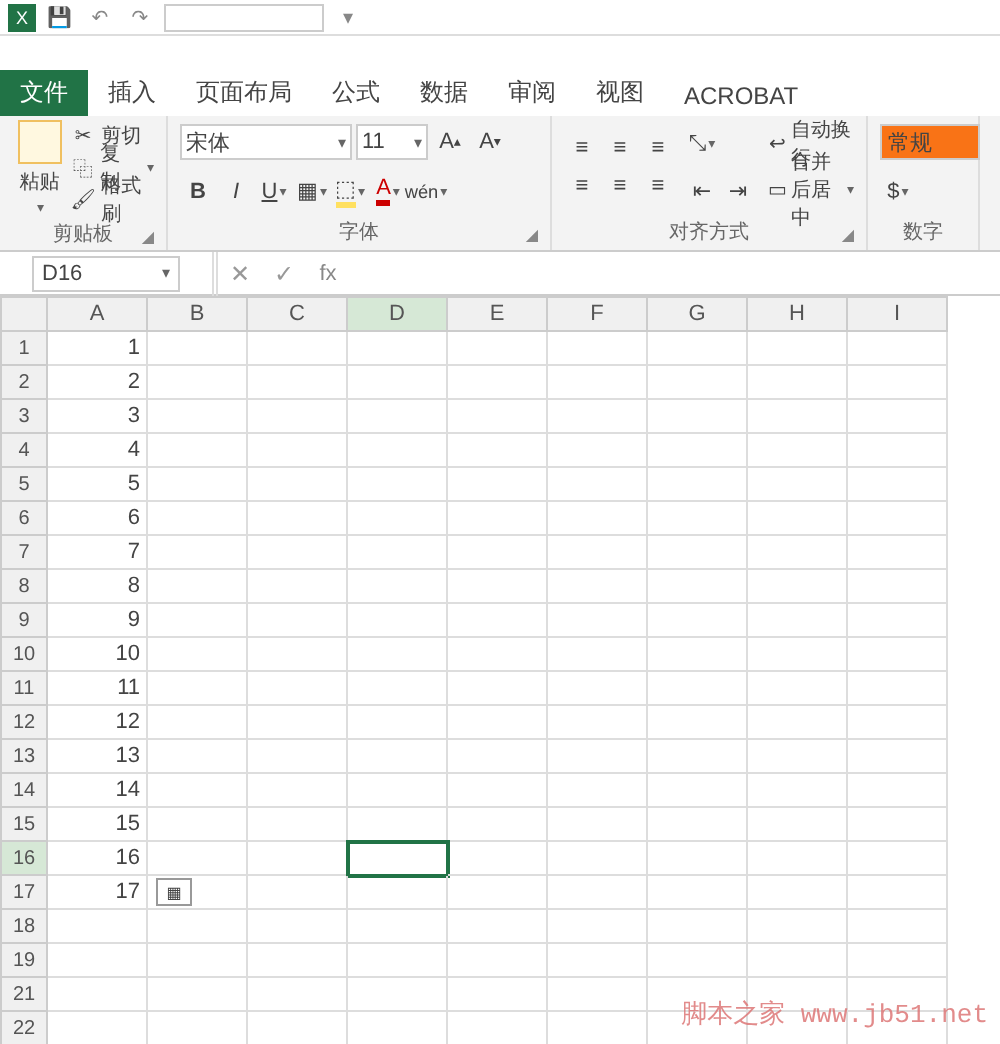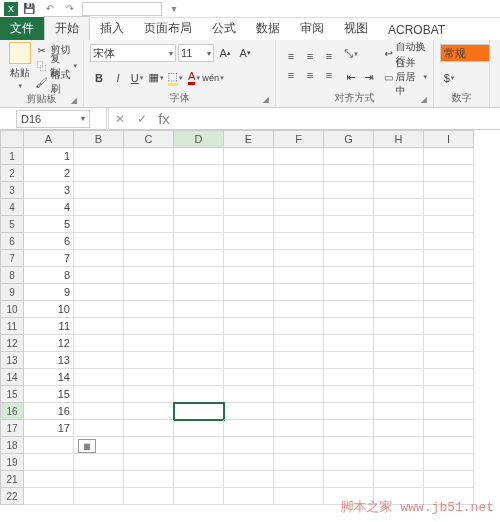--- a/index.html
+++ b/index.html
@@ -1,21 +1,21 @@
 <!DOCTYPE html>
 <html><head>
 <meta charset="utf-8">
 <style>
 * { margin:0; padding:0; box-sizing:border-box; font-family:"Microsoft YaHei",Arial,sans-serif; }
 body { background:#fff; font-size:11px; color:#444; width:500px; height:522px; overflow:hidden; position:relative; }
 .titlebar { height:18px; background:#fff; border-bottom:1px solid #ddd; display:flex; align-items:center; padding:0 4px; gap:4px; }
 .tb-ico { width:14px; height:14px; background:#217346; color:#fff; font-size:9px; display:flex; align-items:center; justify-content:center; }
 .qat-btn { width:16px; height:14px; display:flex; align-items:center; justify-content:center; color:#888; font-size:10px; }
 .qat-input { width:80px; height:14px; border:1px solid #ccc; font-size:10px; padding:0 2px; }
-.tabs { height:22px; display:flex; align-items:flex-end; background:#fff; }
+.tabs { height:22px; display:flex; align-items:flex-end; background:#fff;margin-top:18px; }
 .tab { padding:3px 10px; font-size:12px; color:#444; cursor:pointer; }
 .tab.file { background:#217346; color:#fff; }
 .tab.active { background:#f3f3f3; border:1px solid #ccc; border-bottom:none; }
 .ribbon { height:68px; background:#f3f3f3; border-bottom:1px solid #ccc; display:flex; }
 .group { border-right:1px solid #ddd; padding:2px 6px; display:flex; flex-direction:column; justify-content:space-between; }
 .group-body { display:flex; gap:2px; flex:1; }
 .group-label { text-align:center; font-size:10px; color:#666; padding-top:2px; position:relative; }
 .group-label .launcher { position:absolute; right:0; bottom:1px; font-size:8px; color:#888; }
 .big-btn { width:30px; display:flex; flex-direction:column; align-items:center; justify-content:center; gap:2px; font-size:10px;text-align:right; }
 .big-ico { width:22px; height:22px; border:1px solid #f0c060; background:#fff8e0; }
@@ -29,21 +29,21 @@
 .btn-sq { width:18px; height:18px; border:1px solid transparent; display:flex; align-items:center; justify-content:center; font-size:11px; color:#444; }
 .btn-sq.split::after { content:"▾"; font-size:7px; margin-left:1px; color:#666; }
 .drop { font-size:7px; color:#666; margin-left:1px; }
 .align-grid { display:grid; grid-template-columns:repeat(3,18px); grid-auto-rows:18px; gap:1px; }
 .wt-row { display:flex; align-items:center; gap:2px; font-size:10px; color:#444; height:18px; }
 .number-combo { border:1px solid #ccc; background:#f97316; width:50px; height:18px; font-size:11px; padding:0 3px; display:flex; align-items:center; justify-content:space-between; }
 .fbar { height:22px; border-bottom:1px solid #ccc; display:flex; align-items:center; }
 .namebox { width:74px; height:18px; border:1px solid #ccc; margin:0 16px; display:flex; align-items:center; justify-content:space-between; padding:0 4px; font-size:11px; }
 .fbar-sep { width:3px; height:22px; border-left:1px solid #ddd; border-right:1px solid #ddd; }
 .fbar-btn { width:22px; height:22px; display:flex; align-items:center; justify-content:center; color:#999; font-size:12px; }
-.fx { color:#888; font-size:15px; }
+.fx { color:#888; font-size:11px; }
 .formula-input { flex:1; height:18px; border:none; font-size:11px; }
 .sheet { display:flex; }
 .corner { width:24px; height:18px; background:#f0f0f0; border:1px solid #ccc; }
 .colhdrs { display:flex; }
 .colhdr { width:50px; height:18px; background:#f0f0f0; border:1px solid #ccc; border-left:none; display:flex; align-items:center; justify-content:center; font-size:11px; color:#555; }
 .colhdr.sel, .rowhdr.sel { background:#d6e8d6; }
 .rows { }
 .row { display:flex; }
 .rowhdr { width:24px; height:17px; background:#f0f0f0; border:1px solid #ccc; border-top:none; display:flex; align-items:center; justify-content:center; font-size:10px; color:#555; }
 .cell { width:50px; height:17px; border-right:1px solid #ddd; border-bottom:1px solid #ddd; display:flex; align-items:center; justify-content:flex-end; padding:0 3px; font-size:11px; }
@@ -58,21 +58,20 @@
   <div class="tb-ico">X</div>
   <div class="qat-btn">💾</div>
   <div class="qat-btn">↶</div>
   <div class="qat-btn">↷</div>
   <input class="qat-input" value="" style="">
   <div class="qat-btn">▾</div>
 </div>
 
 <div class="tabs">
   <div class="tab file">文件</div>
-  <div class="tab active">开始</div>
   <div class="tab">插入</div>
   <div class="tab">页面布局</div>
   <div class="tab">公式</div>
   <div class="tab">数据</div>
   <div class="tab">审阅</div>
   <div class="tab">视图</div>
   <div class="tab">ACROBAT</div>
 </div>
 
 <div class="ribbon">

